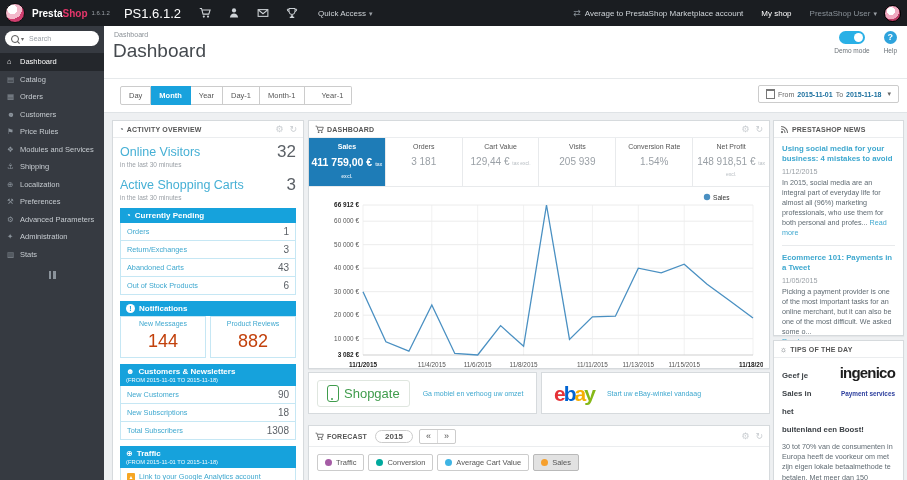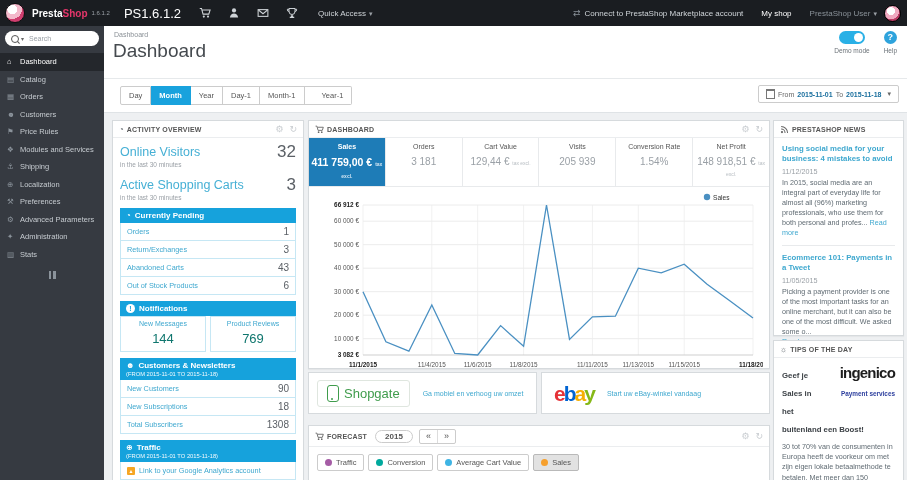--- a/index.html
+++ b/index.html
@@ -81,21 +81,21 @@
   .sec-bar .wico{font-size:8px;}
   .bang{display:inline-block;width:9px;height:9px;border-radius:50%;background:#fff;color:#16a2dc;
     font-size:7px;font-weight:bold;line-height:9px;text-align:center;}
   .rowline{display:flex;align-items:center;border:1px solid #c6e7f4;border-top:0;padding:0 6px;height:17px;}
   .rowline:first-of-type{border-top:1px solid #c6e7f4;}
   .rowline .rl{font-size:7.3px;color:#3fa8cf;cursor:pointer;}
   .rowline .rv{margin-left:auto;font-size:10px;color:#5b6066;}
   .cells{display:flex;gap:4px;margin-top:0;}
   .cell{flex:1;border:1px solid #c6e7f4;text-align:center;padding:3px 0 5px;}
   .cell .cl{font-size:7px;color:#3fa8cf;cursor:pointer;}
-  .cell .cv{font-size:13px;color:#0f766e;margin-top:4px;}
+  .cell .cv{font-size:18px;color:#c2410c;margin-top:4px;}
   .ga-row{display:flex;align-items:center;gap:4px;border:1px solid #c6e7f4;border-top:0;padding:4px 6px;}
   .ga-ico{width:8px;height:8px;background:#f6a623;border-radius:1px;color:#fff;font-size:5px;line-height:8px;text-align:center;}
   .ga-link{font-size:7.3px;color:#3fa8cf;cursor:pointer;}
   
   .dash{left:308px;top:120px;width:460px;height:247px;}
   .kpi-row{display:flex;border-bottom:1px solid #e8eaec;}
   .kpi{flex:1;text-align:center;padding:5px 2px 6px;border-right:1px solid #e8eaec;cursor:pointer;}
   .kpi:last-child{border-right:0;}
   .kpi .kl{font-size:7px;color:#555;}
   .kpi .kv{font-size:10px;color:#9aa0a6;margin-top:6px;}
@@ -171,21 +171,21 @@
           <path d="M2 4l6 5 6-5" fill="none" stroke="#cfd4d8" stroke-width="1.4"></path>
         </svg>
       <svg width="12" height="12" viewBox="0 0 16 16">
           <path d="M4 2h8v4a4 4 0 0 1-8 0zM4 3H1.8a2.6 2.6 0 0 0 2.6 3M12 3h2.2a2.6 2.6 0 0 1-2.6 3" fill="none" stroke="#cfd4d8" stroke-width="1.3"></path>
           <path d="M6.5 11h3v2h-3zM5 13h6v1.5H5z" fill="#cfd4d8"></path>
         </svg>
     </span>
     <span class="tb-link"><span>Quick Access</span><span class="caret">▾</span></span>
     <span class="tb-right">
       <span class="sw">⇄</span>
-      <span class="mk">Connect to PrestaShop Marketplace account</span>
+      <span class="mk">Average to PrestaShop Marketplace account</span>
       <span class="myshop">My shop</span>
       <span class="user"><span>PrestaShop User</span><span class="caret">▾</span></span>
       <span class="avatar"></span>
     </span>
   </header>
 
   <aside class="sidebar">
     <div class="search-wrap">
       <div class="search-box">
         <span class="mag"></span>
@@ -333,21 +333,21 @@
             <span>Notifications</span>
           </div>
       </div>
       <div class="cells">
         <div class="cell">
             <div class="cl">New Messages</div>
             <div class="cv">144</div>
           </div>
         <div class="cell">
             <div class="cl">Product Reviews</div>
-            <div class="cv">769</div>
+            <div class="cv">882</div>
           </div>
       </div>
 
       <div class="sec-bar">
         <div class="t">
             <span class="wico">☻</span>
             <span>Customers &amp; Newsletters</span>
           </div>
         <div class="sub">(FROM 2015-11-01 TO 2015-11-18)</div>
       </div>

